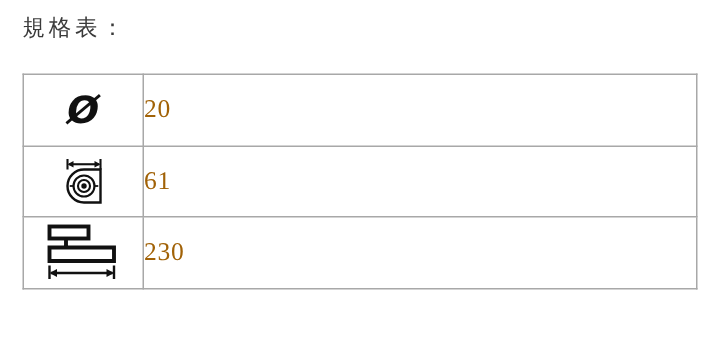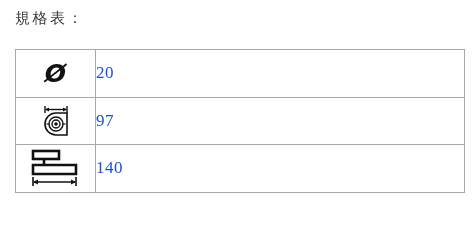--- a/index.html
+++ b/index.html
@@ -43,21 +43,21 @@
   }
   .icon-cell {
     width: 79px;
     height: 46.5px;
     text-align: center;
   }
   .value-cell {
     padding-left: 9px;
     font-family: "Liberation Serif", "DejaVu Serif", serif;
     font-size: 17px;
-    color: #1d4ed8;
+    color: #a16207;
     letter-spacing: 0.5px;
   }
   .icon-wrap {
     display: flex;
     align-items: center;
     justify-content: center;
     height: 46px;
   }
   .dia-glyph {
     font-family: "DejaVu Sans", "Liberation Sans", sans-serif;
@@ -105,41 +105,41 @@
                 <circle cx="16" cy="22" r="7" fill="none" stroke="#111" stroke-width="1.4"></circle>
                 <circle cx="16" cy="22" r="4" fill="none" stroke="#111" stroke-width="1.4"></circle>
                 <circle cx="16" cy="22" r="1.8" fill="#111"></circle>
 
                 <line x1="6.5" y1="22" x2="9.5" y2="22" stroke="#111" stroke-width="1.2"></line>
                 <line x1="22.5" y1="22" x2="25.5" y2="22" stroke="#111" stroke-width="1.2"></line>
               </svg>
             </span>
           </div>
         </td>
-        <td class="value-cell">97</td>
+        <td class="value-cell">61</td>
       </tr>
 
       <tr>
         <td class="icon-cell">
           <div class="icon-wrap">
             <span>
               <svg width="60" height="42" viewBox="0 0 60 42">
 
                 <rect x="7" y="4" width="26" height="8" fill="none" stroke="#111" stroke-width="2.6"></rect>
                 <path d="M18,12 v6 h32 v9 h-43 v-9 h11 z" fill="none" stroke="#111" stroke-width="2.6"></path>
 
                 <line x1="7" y1="30" x2="7" y2="39" stroke="#111" stroke-width="1.6"></line>
                 <line x1="50" y1="30" x2="50" y2="39" stroke="#111" stroke-width="1.6"></line>
                 <line x1="8" y1="35" x2="49" y2="35" stroke="#111" stroke-width="1.6"></line>
                 <polygon points="7,35 12,32.4 12,37.6" fill="#111"></polygon>
                 <polygon points="50,35 45,32.4 45,37.6" fill="#111"></polygon>
               </svg>
             </span>
           </div>
         </td>
-        <td class="value-cell">140</td>
+        <td class="value-cell">230</td>
       </tr>
 
 
     </tbody>
   </table>
 
 </div>
 
 </body></html>

